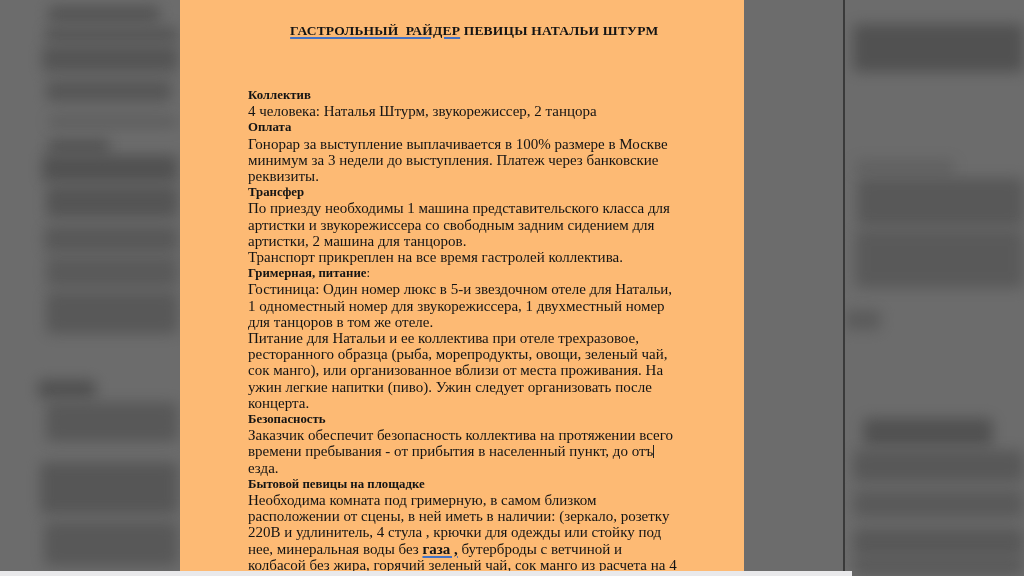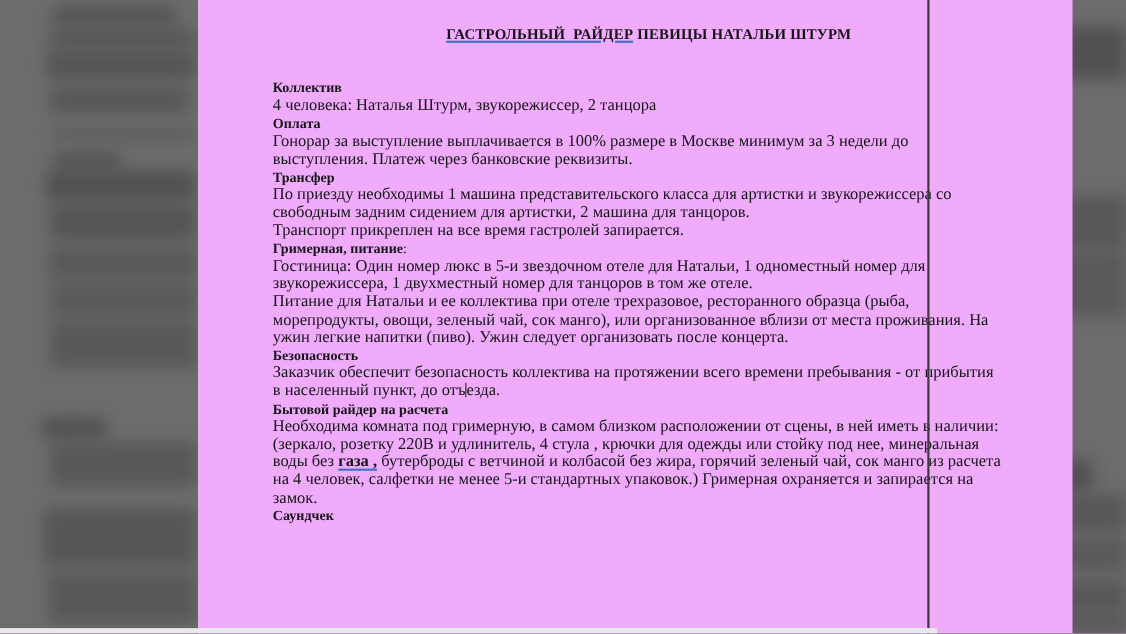--- a/index.html
+++ b/index.html
@@ -8,38 +8,38 @@
     background:#6c6c6c;
     font-family:"Liberation Serif","DejaVu Serif",serif;
   }
   
   .bg-panel{position:absolute;top:0;height:576px;background:#6c6c6c;overflow:hidden;}
   #bg-left{left:0;width:180px;}
   #bg-right{left:845px;width:179px;}
   .blob{position:absolute;background:#4b4b4b;filter:blur(7px);border-radius:5px;}
   
   .doc-page{
-    position:absolute;left:180px;top:0;width:795px;height:576px;
-    background:#f0abfc;color:#141414;
+    position:absolute;left:180px;top:0;width:564px;height:576px;
+    background:#fdba74;color:#141414;
   }
   .page-edge-right{position:absolute;left:843px;top:0;width:2px;height:576px;background:#3a3a3a;}
   .bottom-strip{position:absolute;left:0;top:571px;width:852px;height:5px;background:#e9e9eb;}
   .doc-inner{padding:4px 65px 0 68px;}
   .doc-title{
     text-align:center;font-weight:bold;font-size:13.5px;line-height:18px;
     white-space:pre-wrap;letter-spacing:.2px;
   }
   .title-underlined{
     text-decoration:underline;
     text-decoration-color:#4472c4;
     text-decoration-thickness:2px;
     text-underline-offset:2px;
   }
   .doc-section{}
-  .doc-section.first{margin-top:14px;font-family:Liberation Serif, serif;}
+  .doc-section.first{margin-top:29px;font-family:Liberation Serif, serif;}
   .sec-heading{font-weight:bold;font-size:12.8px;line-height:16.2px;}
   .sec-heading .suffix{font-weight:normal;}
   .doc-section p{
     margin:0;font-size:15px;line-height:16.2px;white-space:pre-wrap;
   }
   .grammar-underline{
     text-decoration:underline;
     text-decoration-color:#4472c4;
     text-decoration-thickness:1.5px;
     text-underline-offset:2px;
@@ -97,36 +97,36 @@
     </div>
 
     <div class="doc-section">
       <div class="sec-heading">Оплата</div>
       <p>Гонорар за выступление выплачивается в 100% размере в Москве минимум за 3 недели до выступления. Платеж через банковские реквизиты.</p>
     </div>
 
     <div class="doc-section">
       <div class="sec-heading">Трансфер</div>
       <p>По приезду необходимы 1 машина представительского класса для артистки и звукорежиссера со свободным задним сидением для артистки, 2 машина для танцоров.</p>
-      <p>Транспорт прикреплен на все время гастролей запирается.</p>
+      <p>Транспорт прикреплен на все время гастролей коллектива.</p>
     </div>
 
     <div class="doc-section">
       <div class="sec-heading"><span>Гримерная, питание</span><span class="suffix">:</span></div>
       <p>Гостиница: Один номер люкс в 5-и звездочном отеле для Натальи, 1 одноместный номер для звукорежиссера, 1 двухместный номер для танцоров в том же отеле.</p>
       <p>Питание для Натальи и ее коллектива при отеле трехразовое, ресторанного образца (рыба, морепродукты, овощи, зеленый чай, сок манго), или организованное вблизи от места проживания. На ужин легкие напитки (пиво). Ужин следует организовать после концерта.</p>
     </div>
 
     <div class="doc-section">
       <div class="sec-heading">Безопасность</div>
       <p><span>Заказчик обеспечит безопасность коллектива на протяжении всего времени пребывания - от прибытия в населенный пункт, до отъ</span><span class="text-cursor"></span><span>езда.</span></p>
     </div>
 
     <div class="doc-section">
-      <div class="sec-heading">Бытовой райдер на расчета</div>
+      <div class="sec-heading">Бытовой певицы на площадке</div>
       <p><span>Необходима комната под гримерную, в самом близком расположении от сцены, в ней иметь в наличии: (зеркало, розетку 220В и удлинитель, 4 стула , крючки для одежды или стойку под нее, минеральная воды без </span><span class="grammar-underline">газа ,</span><span> бутерброды с ветчиной и колбасой без жира, горячий зеленый чай, сок манго из расчета на 4 человек, салфетки не менее 5-и стандартных упаковок.) Гримерная охраняется и запирается на замок.</span></p>
     </div>
 
     <div class="doc-section">
       <div class="sec-heading">Саундчек</div>
 
     </div>
 
   </div>
 </div>

